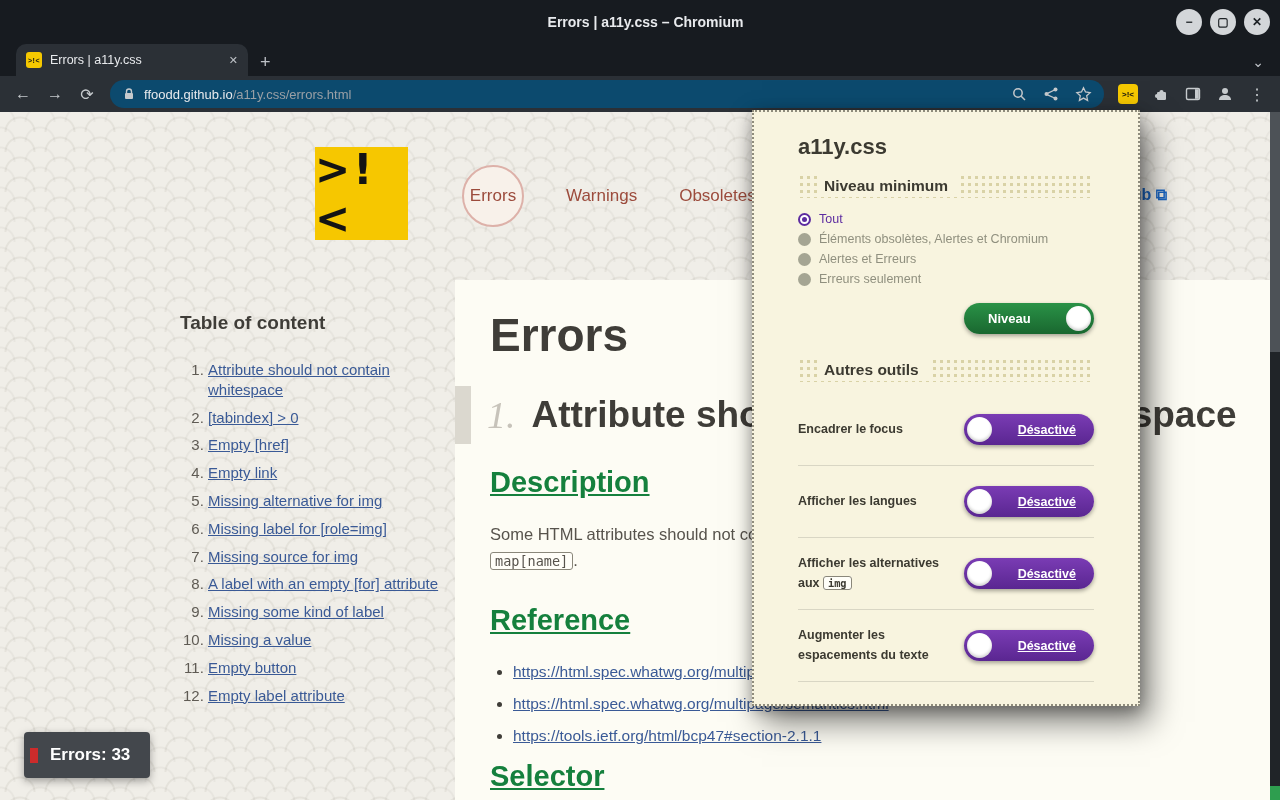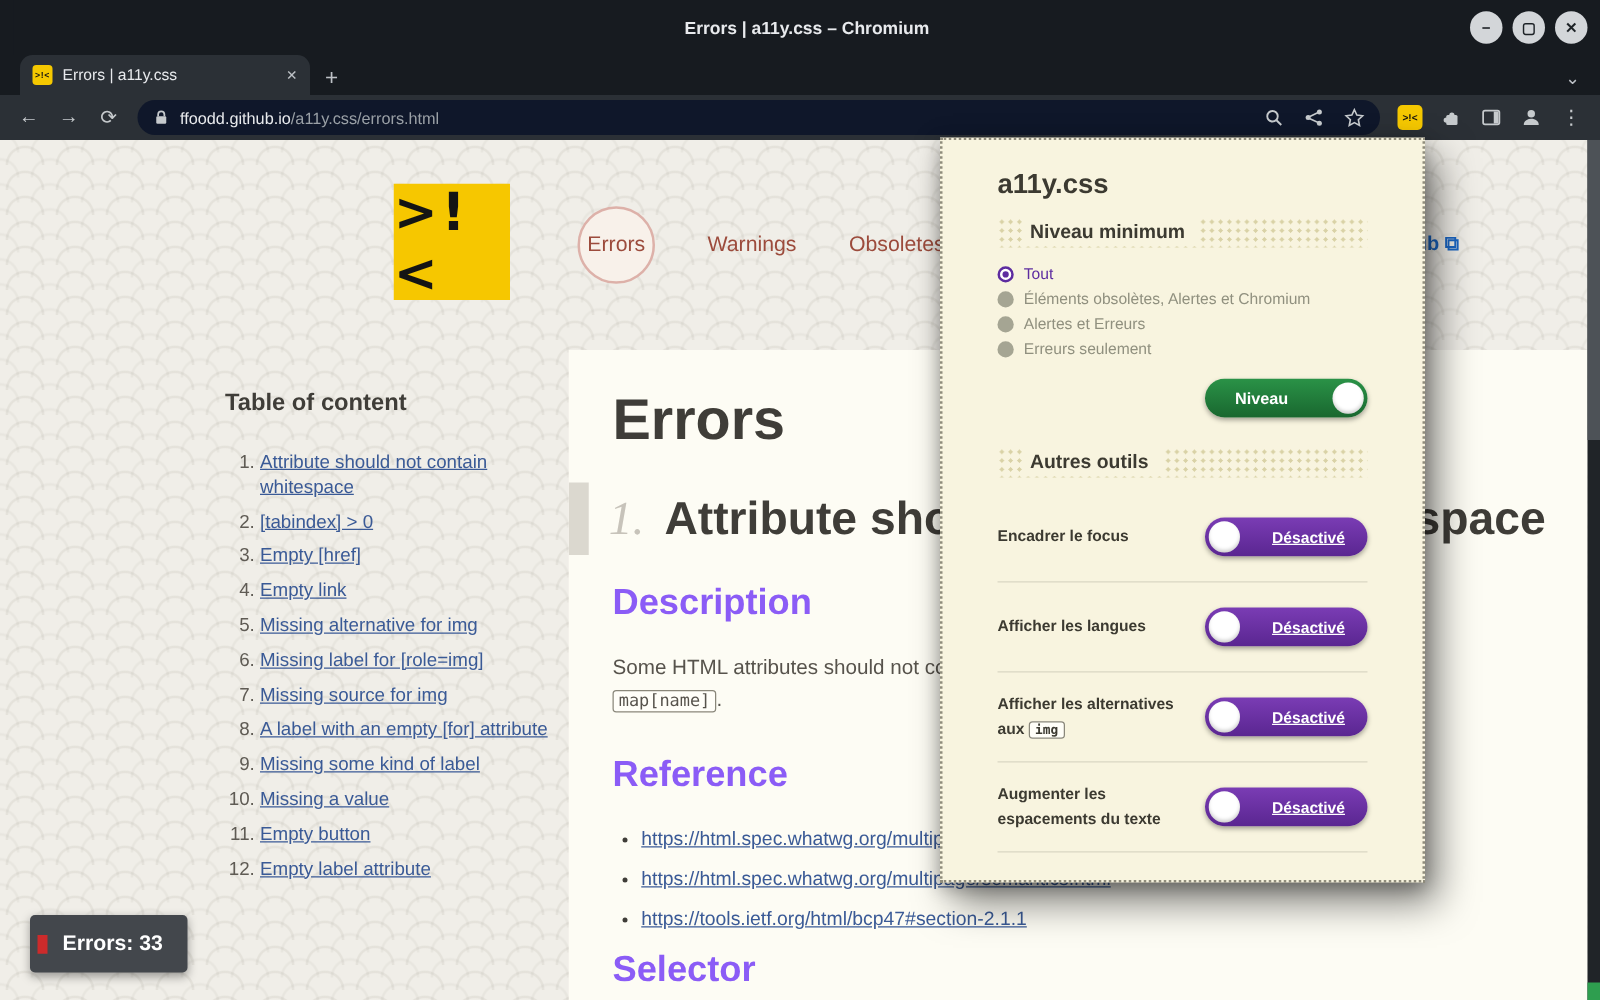--- a/index.html
+++ b/index.html
@@ -22,21 +22,21 @@
   .tab-title { flex:1; white-space:nowrap; overflow:hidden; }
   .tab-close { color:#bdc1c6; font-size:11px; }
   .new-tab { margin-left:12px; margin-bottom:5px; color:#bdc1c6; font-size:18px; line-height:1; }
   .strip-chevron { position:absolute; right:16px; bottom:6px; color:#bdc1c6; font-size:14px; }
 
   
   .toolbar { position:absolute; top:76px; left:0; right:0; height:36px; background:#2b3036;
     display:flex; align-items:center; padding:0 8px; gap:2px; }
   .tb-btn { width:30px; height:30px; border-radius:50%; display:flex; align-items:center; justify-content:center;
     color:#c6cacd; font-size:16px; flex:none; }
-  .omnibox { flex:1; height:28px; margin:0 6px; border-radius:14px; background:#0f172a;
+  .omnibox { flex:1; height:28px; margin:0 6px; border-radius:14px; background:#0c4a6e;
     display:flex; align-items:center; padding:0 12px; gap:8px; }
   .url { font-size:13px; white-space:nowrap; overflow:hidden; }
   .url .host { color:#e8eaed; }
   .url .path { color:#9aa0a6; }
   .omni-right { margin-left:auto; display:flex; align-items:center; gap:16px; }
   .ext-icon { width:20px; height:20px; background:#f5c800; border-radius:4px; margin:0 6px;
     display:flex; align-items:center; justify-content:center; font-size:8px; font-weight:800; color:#111; }
   svg.ic { display:block; }
 
   
@@ -63,21 +63,21 @@
   .toc li { margin-bottom:8px; color:#5f5b54; }
   .toc li::marker { color:#5f5b54; }
   .toc a, .refs a { color:#3a5a96; text-decoration:underline; cursor:pointer; }
 
   .card { position:absolute; left:455px; top:168px; right:10px; bottom:0; background:#fdfcf4; overflow:hidden; }
   .h1 { position:absolute; left:35px; top:28px; font-size:46px; font-weight:700; color:#3f3d38; }
   .h2row { position:absolute; left:0; top:106px; display:flex; align-items:center; }
   .h2decor { width:16px; height:58px; background:#dbd8cf; margin-right:16px; }
   .h2num { font-family:"Liberation Serif", serif; font-style:italic; font-size:38px; color:#c7c3ba; margin-right:16px; }
   .h2title { font-size:37px; font-weight:800; color:#3f3d38; white-space:nowrap; }
-  .h3 { position:absolute; left:35px; font-size:29px; font-weight:700; color:#8b5cf6; }
+  .h3 { position:absolute; left:35px; font-size:29px; font-weight:700; color:#15803d;text-decoration:underline; }
   .desc-p { position:absolute; left:35px; top:242px; width:690px; font-size:16.5px; line-height:1.55; color:#57534c; }
   .code { font-family:"DejaVu Sans Mono", monospace; font-size:0.82em; border:1px solid #8a877a;
     border-radius:3px; padding:0 4px; background:#fffef8; }
   .refs { position:absolute; left:58px; top:380px; font-size:15.5px; line-height:1.6; }
   .refs li { margin-bottom:7px; color:#3f3d38; }
 
   .errors-badge { position:absolute; left:24px; top:620px; height:46px; background:#43474c; color:#fff;
     display:flex; align-items:center; font-weight:700; font-size:17px; padding:0 20px 0 6px;
     border-radius:4px; box-shadow:0 3px 8px rgba(0,0,0,.35);text-align:center; }
   .badge-mark { width:8px; height:15px; background:#cc2b2b; margin-right:12px; }

